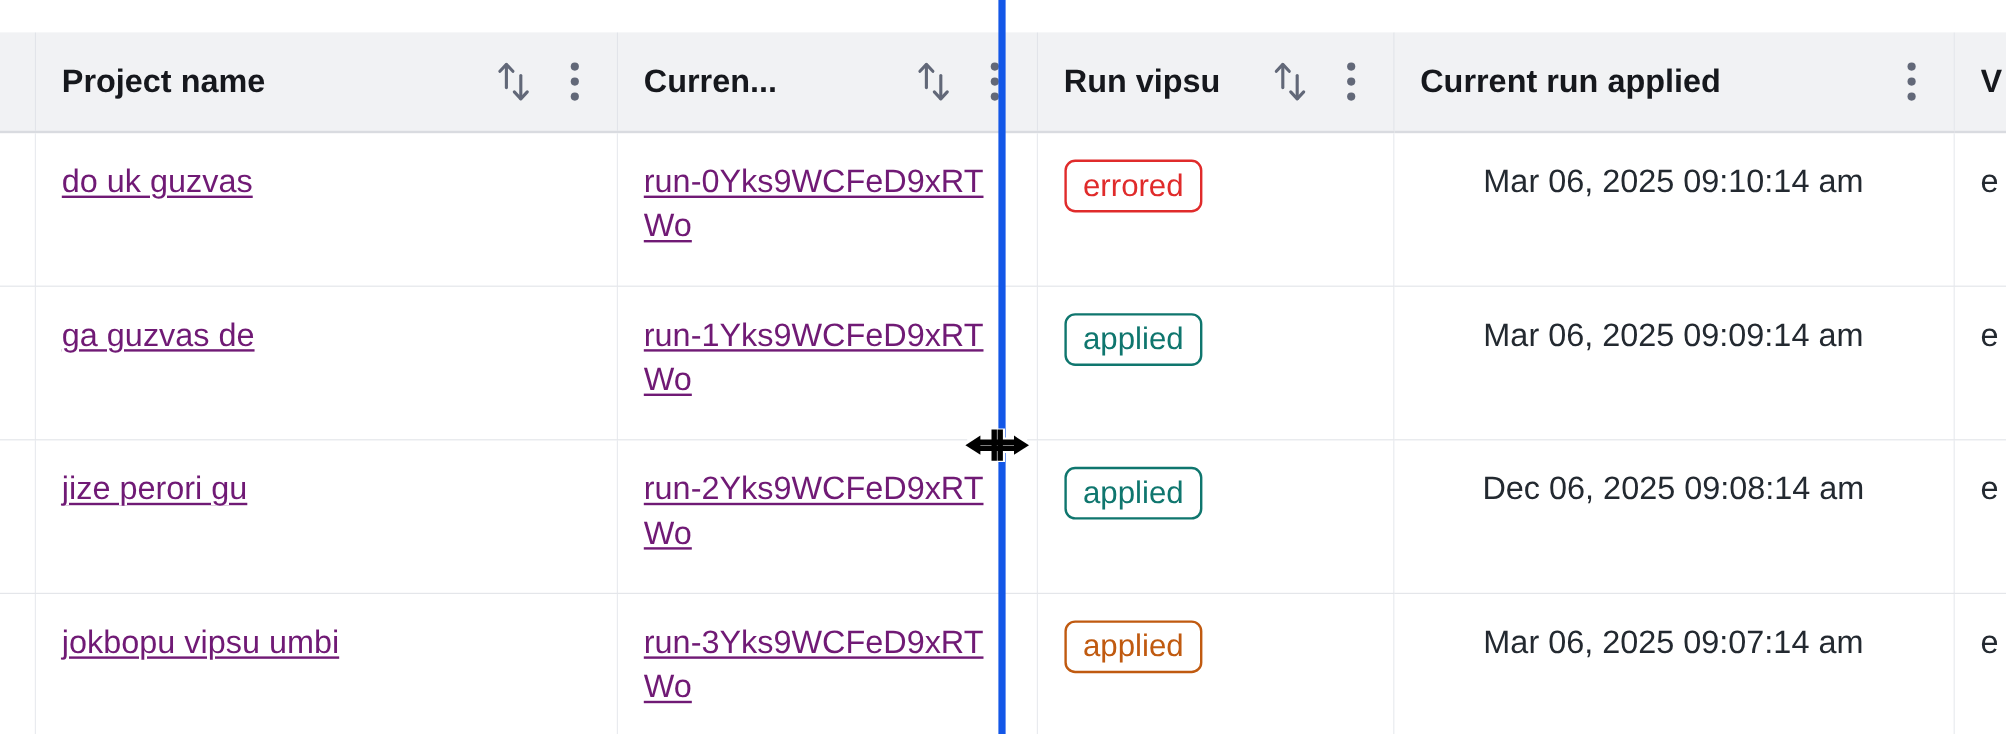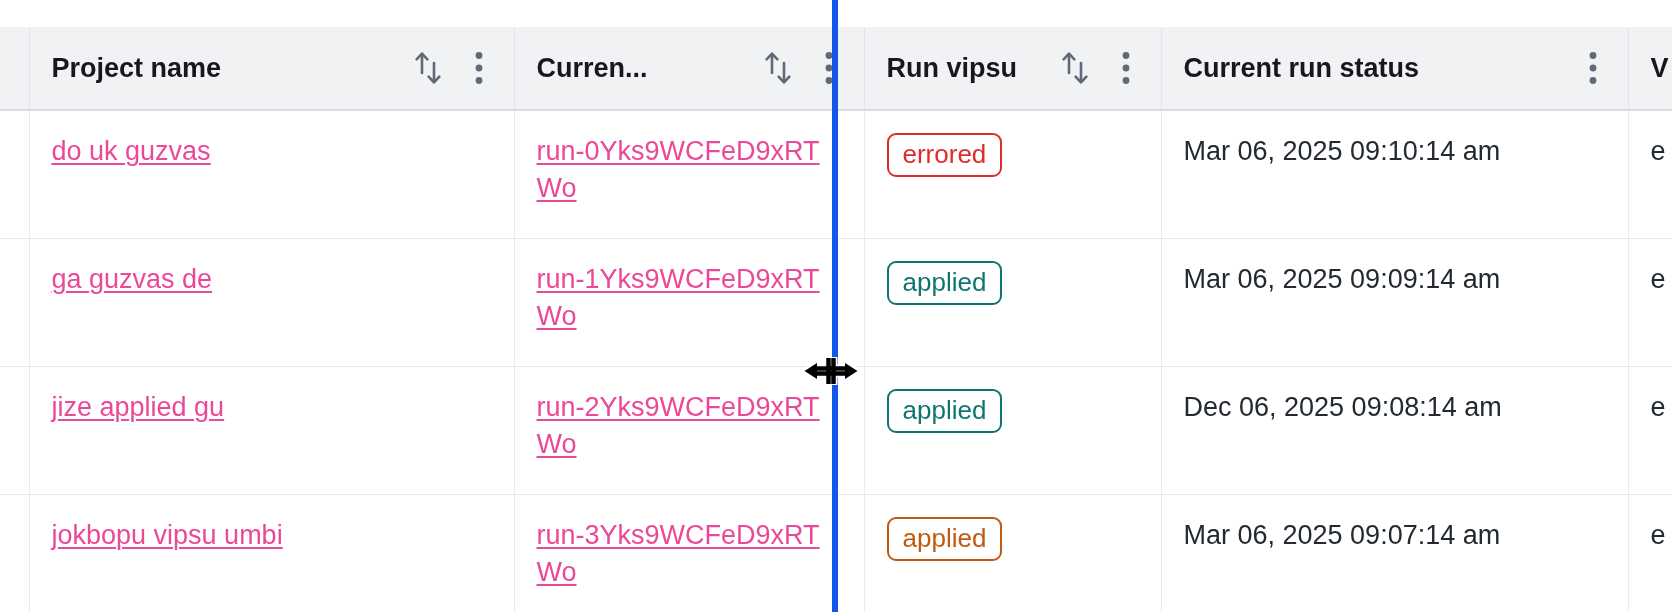--- a/index.html
+++ b/index.html
@@ -102,25 +102,26 @@
     color: #1f2328;
     background: #ffffff;
     overflow: hidden;
   }
   tbody td.c-select-cell { padding: 0; }
   tbody tr { height: 128px; }
 
   tbody td.date-cell {
     white-space: nowrap;
     color: #232930;
+    text-align: center;
   }
   tbody td.v-cell { white-space: nowrap; color: #232930; }
 
   a.cell-link {
-    color: #ec4899;
+    color: #701a75;
     text-decoration: underline;
     text-underline-offset: 3px;
     text-decoration-thickness: 2px;
     cursor: pointer;
     word-break: break-all;
   }
   a.cell-link.projname { word-break: normal; }
 
   
   .badge {
@@ -250,21 +251,21 @@
                 <circle cx="4" cy="4.5" r="3.4" fill="#626878"></circle>
                 <circle cx="4" cy="17" r="3.4" fill="#626878"></circle>
                 <circle cx="4" cy="29.5" r="3.4" fill="#626878"></circle>
               </svg>
             </span>
           </div>
         </th>
 
         <th>
           <div class="th-inner">
-            <span class="th-label">Current run status</span>
+            <span class="th-label">Current run applied</span>
             <span class="th-spacer"></span>
             <span class="hicon kebab">
               <svg width="8" height="34" viewBox="0 0 8 34" aria-hidden="true">
                 <circle cx="4" cy="4.5" r="3.4" fill="#626878"></circle>
                 <circle cx="4" cy="17" r="3.4" fill="#626878"></circle>
                 <circle cx="4" cy="29.5" r="3.4" fill="#626878"></circle>
               </svg>
             </span>
           </div>
         </th>
@@ -306,21 +307,21 @@
         <td>
           <span class="badge applied">applied</span>
         </td>
         <td class="date-cell">Mar 06, 2025 09:09:14 am</td>
         <td class="v-cell">e</td>
       </tr>
 
       <tr>
         <td class="c-select-cell"></td>
         <td>
-          <a class="cell-link projname">jize applied gu</a>
+          <a class="cell-link projname">jize perori gu</a>
         </td>
         <td>
           <a class="cell-link">run-2Yks9WCFeD9xRTWo</a>
         </td>
         <td>
           <span class="badge applied">applied</span>
         </td>
         <td class="date-cell">Dec 06, 2025 09:08:14 am</td>
         <td class="v-cell">e</td>
       </tr>

